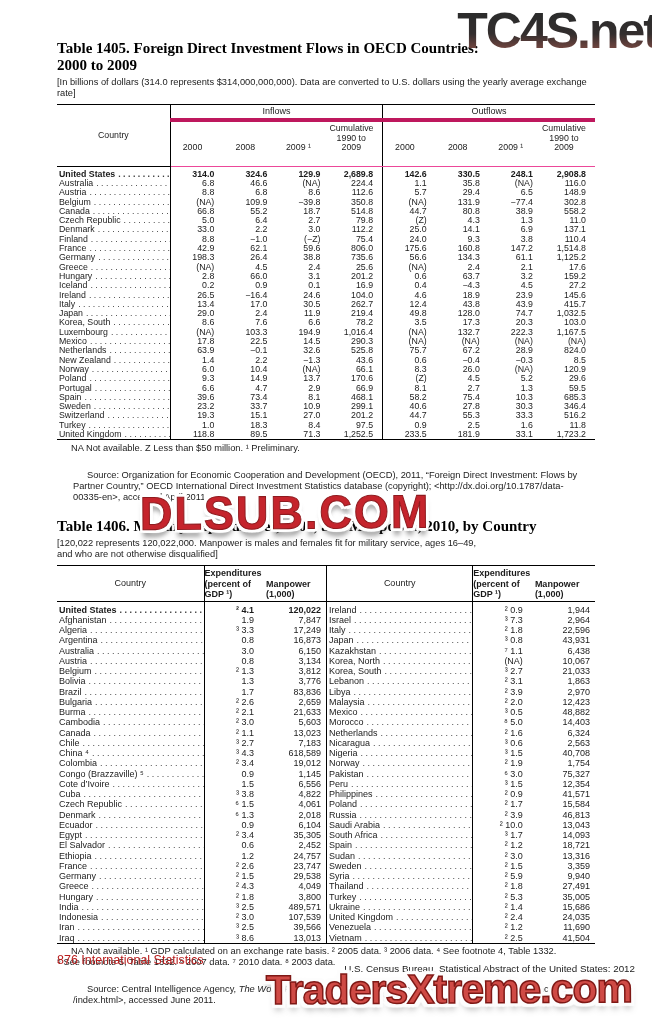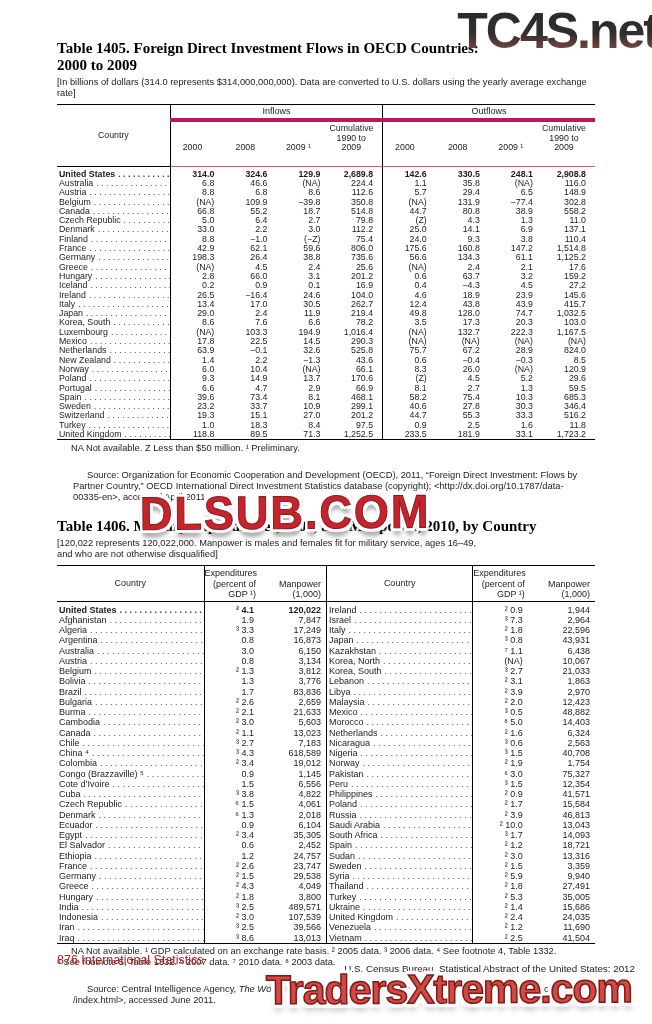--- a/index.html
+++ b/index.html
@@ -32,21 +32,21 @@
   .src{font-size:9.3px;line-height:10.9px;margin:16px;text-indent:14px;}
   .src .it{font-style:italic;}
 
   
   .t1406wrap{display:flex;margin-top:5px;border-top:1.6px solid #000;border-bottom:1.6px solid #000;}
   .t1406wrap table{width:50%;}
   .t1406wrap table.right{border-left:1px solid #000;}
   .t1406wrap th,.t1406wrap td{font-size:9px;line-height:10.25px;font-weight:normal;padding:0;}
   .t1406wrap thead th{border-bottom:1px solid #000;vertical-align:bottom;padding-bottom:2px;}
   .t1406wrap thead .country-h{text-align:center;vertical-align:middle;}
-  .t1406wrap thead .hdr{white-space:pre-line;text-align:right;}
+  .t1406wrap thead .hdr{white-space:pre-line;text-align:left;font-weight:bold;}
   .t1406wrap thead .exp-h{padding-right:10px;padding-top:2px;}
   .t1406wrap thead .man-h{padding-right:5px;}
   .t1406wrap td.exp{text-align:right;padding-right:12px;}
   .t1406wrap td.man{text-align:right;padding-right:5px;}
   .t1406wrap tbody tr:first-child td{padding-top:2.5px;}
 
   .title1406{margin-top:3px;}
 
   
   .footer{position:absolute;left:57px;top:953px;font-size:12.5px;color:#b91c1c;}

